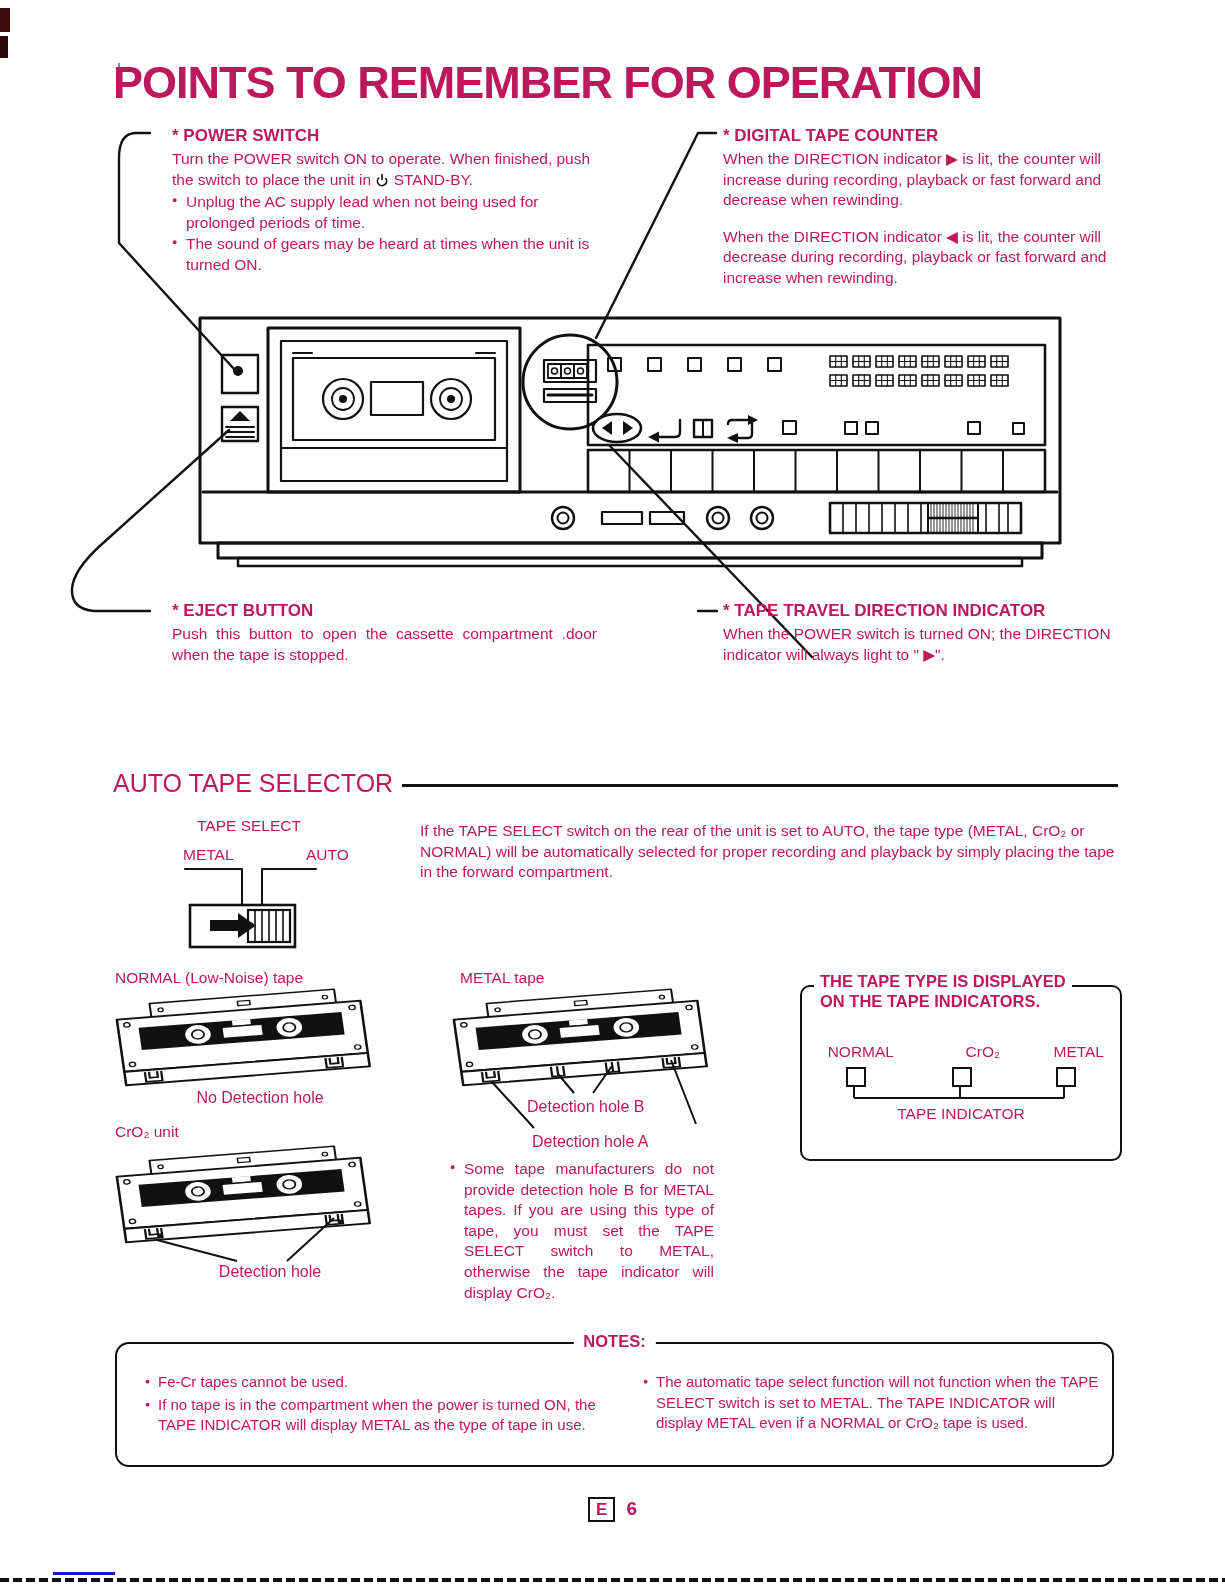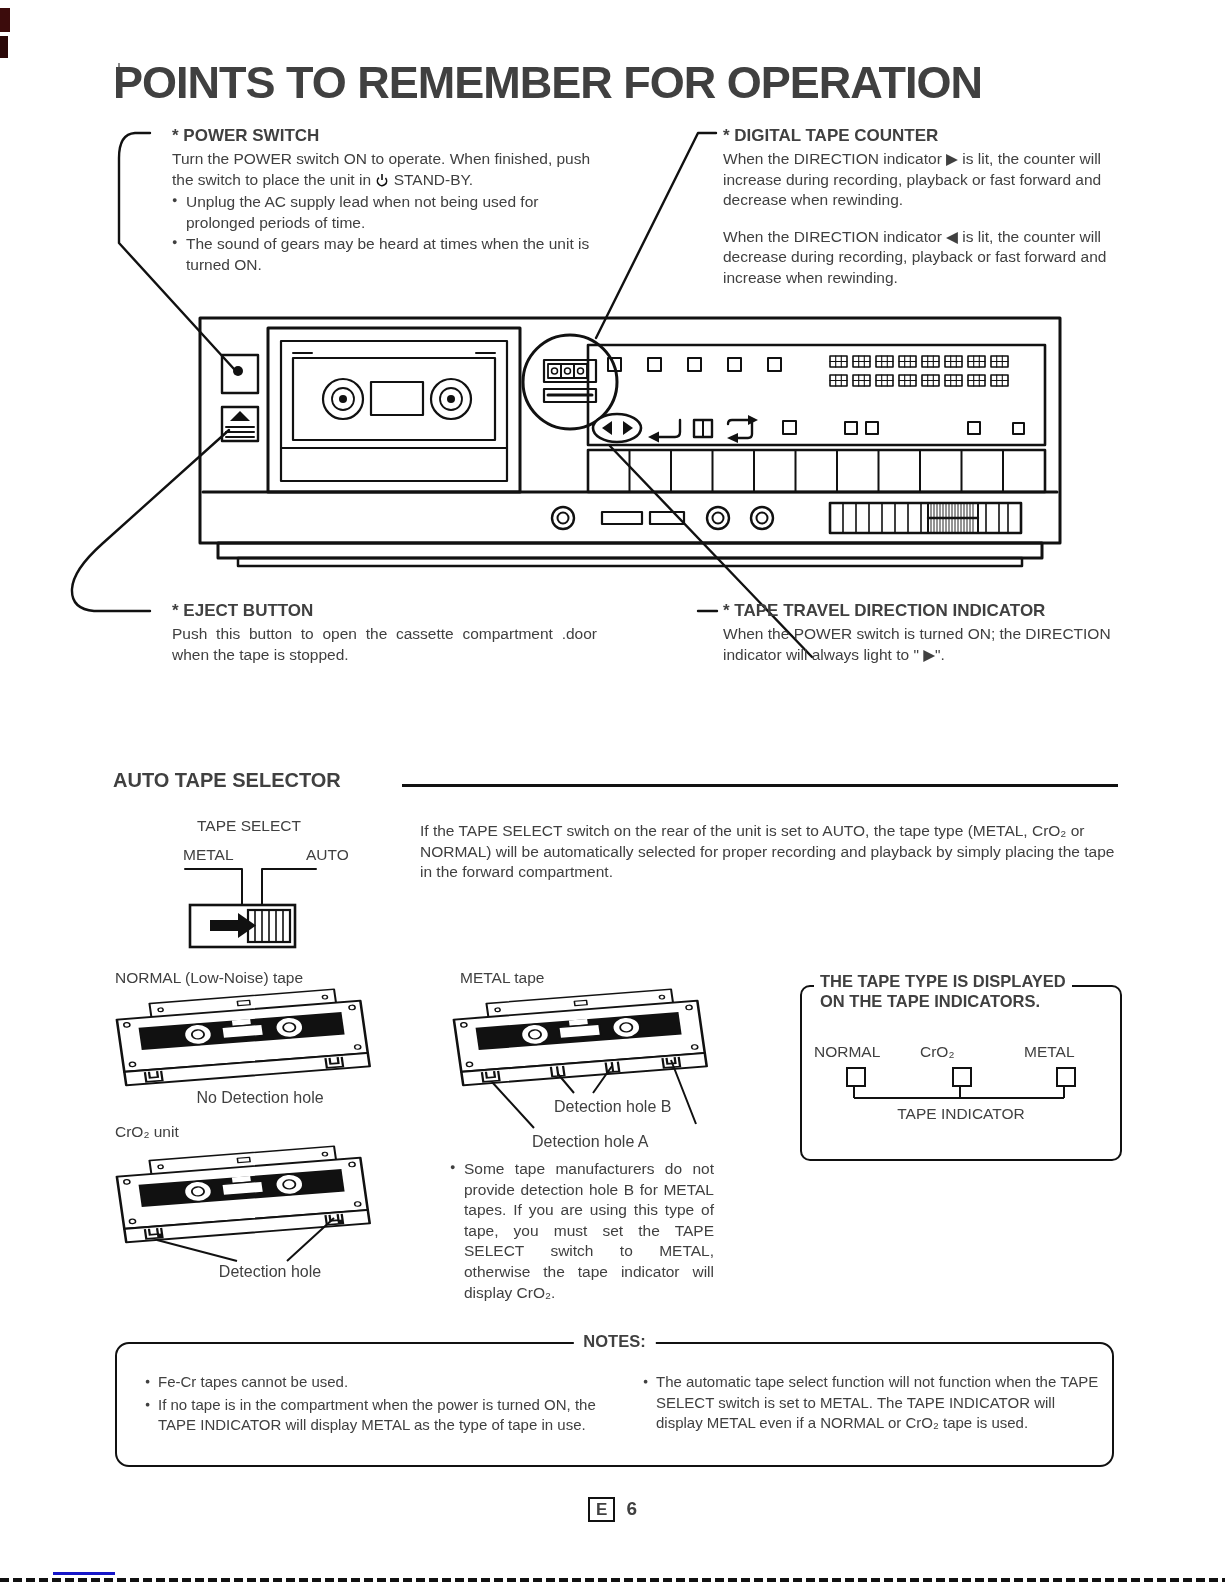--- a/index.html
+++ b/index.html
@@ -1,35 +1,35 @@
 <!DOCTYPE html>
 <html><head>
 <meta charset="utf-8">
 <style>
   html,body{margin:0;padding:0;background:#fff;}
-  .page{position:relative;width:1225px;height:1585px;background:#fff;color:#404040;
+  .page{position:relative;width:1225px;height:1585px;background:#fff;color:#be185d;
         font-family:"Liberation Sans",sans-serif;overflow:hidden;}
   .abs{position:absolute;}
   p{margin:0;}
   .title{font-size:45px;font-weight:800;letter-spacing:-1px;white-space:nowrap;}
   .co-head{font-size:17px;font-weight:700;}
   .co-body{font-size:15.5px;line-height:1.33;margin-top:3px;}
   .gap{height:13px;}
   ul.bullets{list-style:none;margin:2px 0 0 0;padding:0;font-size:15.5px;line-height:1.33;}
   ul.bullets li{position:relative;padding-left:14px;margin-top:1px;}
   ul.bullets li::before{content:"●";font-size:9px;position:absolute;left:0;top:3px;}
-  .ats-head{font-size:20px;font-weight:700;white-space:nowrap;}
+  .ats-head{font-size:25px;font-weight:400;white-space:nowrap;}
   .rule{background:#111;}
   .small-label{font-size:15.5px;}
   .cap{font-size:16px;font-weight:500;}
   .just{text-align:justify;}
   .indicator-box{border:2.5px solid #111;border-radius:10px;}
   .ib-head{position:absolute;left:12px;top:-16px;background:#fff;padding:0 6px;
            font-size:16.5px;font-weight:700;line-height:1.22;}
-  .ind-label{position:absolute;top:56px;text-align:left;font-size:15.5px;}
+  .ind-label{position:absolute;top:56px;text-align:right;font-size:15.5px;}
   .ind-sq{position:absolute;top:80px;width:16px;height:16px;border:2.5px solid #111;}
   .notes-box{border:2.5px solid #111;border-radius:14px;}
   .notes-label{position:absolute;left:50%;transform:translateX(-50%);top:-12px;background:#fff;
                padding:0 10px;font-size:16.5px;font-weight:700;}
   ul.nbul{list-style:none;margin:6px;padding:0;font-size:15px;line-height:1.38;}
   ul.nbul li{position:relative;padding-left:13px;margin-bottom:2px;}
   ul.nbul li::before{content:"●";font-size:8.5px;position:absolute;left:0;top:4px;}
   .ebox{display:inline-block;border:2.5px solid #111;padding:0 6px;font-weight:700;font-size:17px;line-height:21px;}
   .pnum{font-weight:700;font-size:19px;margin-left:11px;}
   .standby svg{vertical-align:-2px;}
@@ -283,21 +283,21 @@
     <g transform="translate(6,24) scale(1.02,0.75) rotate(-6 120 45)">
       <use href="#cass-base"></use>
       <use href="#notch" x="20" y="72.5"></use>
         <use href="#notch" x="198" y="72.5"></use>
       <use href="#midhole" x="88" y="72.5"></use>
         <use href="#midhole" x="142" y="72.5"></use>
     </g>
     <path d="M106,88 L122,107 M160,80 L141,107" fill="none" stroke="#111" stroke-width="2"></path>
     <path d="M40,96 L82,142 M219,74 L244,138" fill="none" stroke="#111" stroke-width="2"></path>
   </svg>
-  <div class="abs cap" style="left:554px;top:1098px;">Detection hole B</div>
+  <div class="abs cap" style="left:527px;top:1098px;">Detection hole B</div>
   <div class="abs cap" style="left:532px;top:1133px;">Detection hole A</div>
   <ul class="abs bullets just" style="left:450px;top:1156px;width:264px;">
     <li>Some tape manufacturers do not provide detection hole B for METAL tapes. If you are using this type of tape, you must set the TAPE SELECT switch to METAL, otherwise the tape indicator will display CrO₂.</li>
   </ul>
 
   <div class="abs indicator-box" style="left:800px;top:985px;width:318px;height:172px;">
     <div class="ib-head">
       <div>THE TAPE TYPE IS DISPLAYED</div>
       <div>ON THE TAPE INDICATORS.</div>
     </div>

